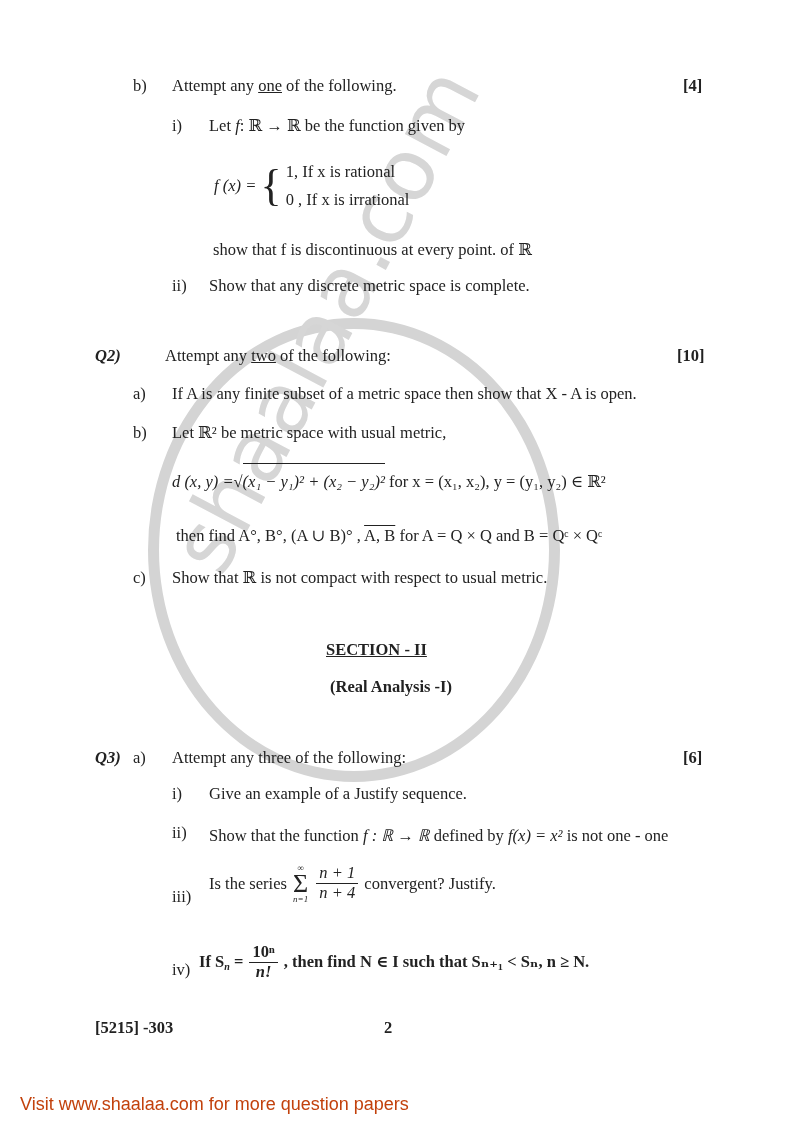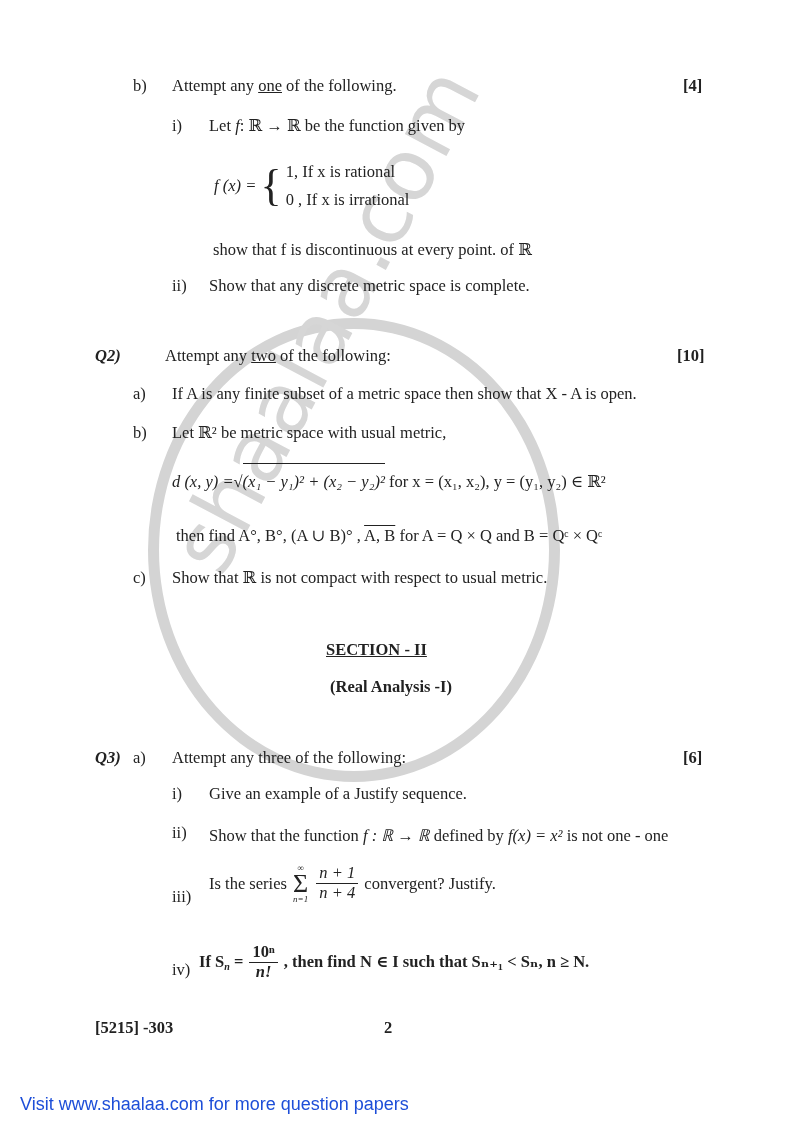--- a/index.html
+++ b/index.html
@@ -18,21 +18,21 @@
     .frac { display: inline-block; vertical-align: middle; text-align: center; font-style: italic; line-height: 1.15; margin: 0 2px; }
     .frac .num { display: block; border-bottom: 1px solid #222; padding: 0 3px; }
     .frac .den { display: block; padding: 0 3px; }
     .sigma { display: inline-block; vertical-align: middle; text-align: center; line-height: 0.9; margin: 0 2px; }
     .sigma .top, .sigma .bot { display: block; font-size: 9px; font-style: italic; }
     .sigma .sym { display: block; font-size: 26px; }
     .brace { font-size: 44px; line-height: 1; font-weight: 200; vertical-align: middle; }
     .cases { display: inline-block; vertical-align: middle; line-height: 28px; }
     .sqrt { border-top: 1px solid #222; padding-top: 8px; }
     .ovl { text-decoration: overline; }
-    .footer-link { font-family: "Liberation Sans", "DejaVu Sans", sans-serif; font-size: 18px; color: #1d4ed8; }
+    .footer-link { font-family: "Liberation Sans", "DejaVu Sans", sans-serif; font-size: 18px; color: #c2410c; }
   </style>
 </head>
 <body>
 
 <div class="watermark-circle"></div>
 <div class="watermark-text">shaalaa.com</div>
 
 <div class="layer">
 
   <span class="abs" style="left:133px;top:76px;">b)</span>

